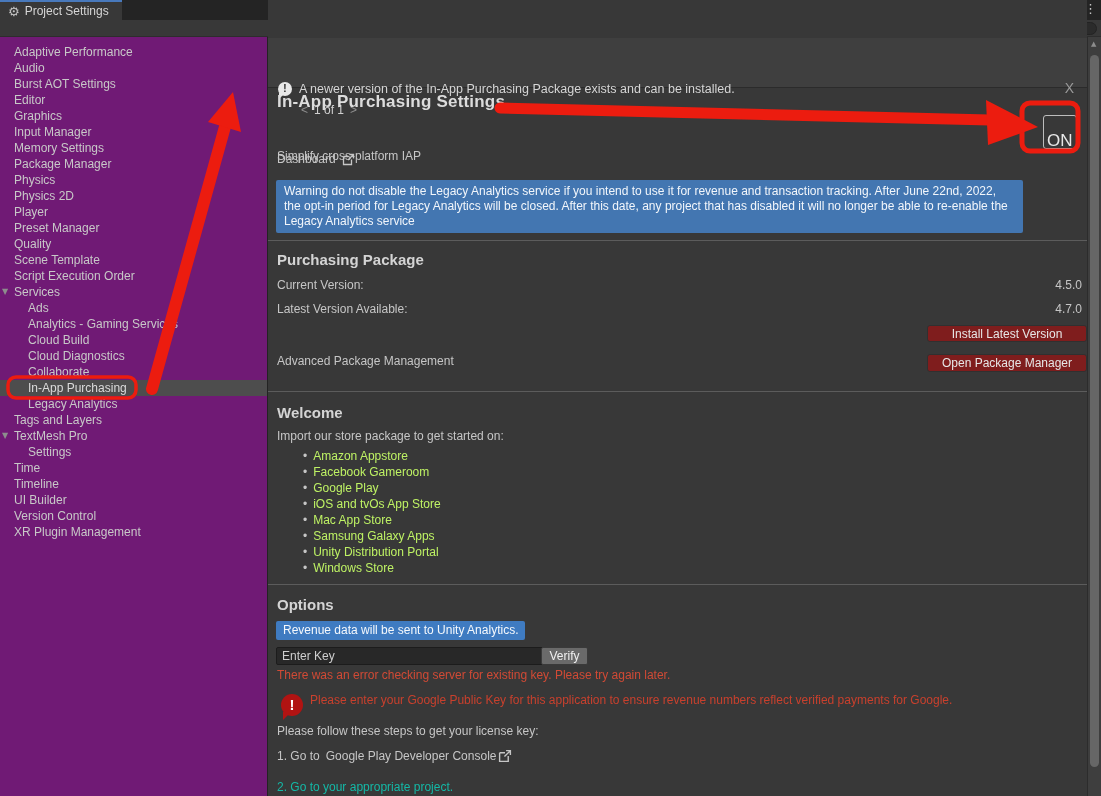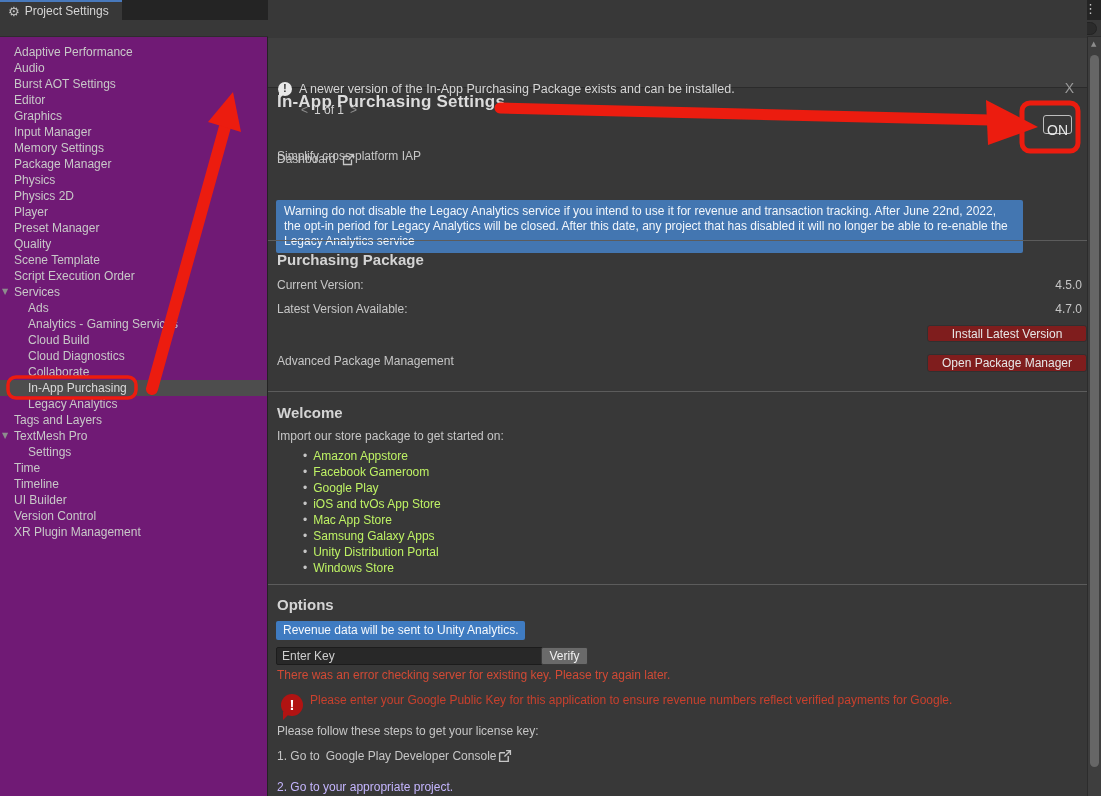--- a/index.html
+++ b/index.html
@@ -42,29 +42,29 @@
     position:absolute; left:10px; top:44px; width:14px; height:14px; background:#e8e8e8;
     border-radius:50%; color:#222; font-weight:bold; font-size:10px; text-align:center; line-height:14px;
   }
   .notif-icon::after { content:""; position:absolute; left:1px; bottom:-3px; border:3px solid transparent; border-top-color:#e8e8e8; border-left-color:#e8e8e8; }
   .banner-msg { position:absolute; left:31px; top:44px; color:#d6d6d6; font-size:12.5px; }
   .pager { position:absolute; left:33px; top:65px; color:#cfcfcf; display:flex; gap:6px; }
   .pager .pg-arrow { color:#8f8f8f; cursor:pointer; }
   .banner-close { position:absolute; right:13px; top:42px; color:#9a9a9a; font-size:14px; cursor:pointer; }
   .page-title { position:absolute; left:9px; top:92px; font-size:17px; font-weight:600; color:#dcdcdc; letter-spacing:.2px; }
   .on-btn {
-    position:absolute; left:775px; top:115px; min-width:26px; height:19px; padding:6px 3px;
+    position:absolute; left:775px; top:115px; min-width:26px; height:19px; padding:16px 3px;
     background:transparent; border:1px solid #bdbdbd; border-radius:3px;
-    color:#e8e8e8; font-size:14px; font-family:inherit; cursor:pointer; line-height:17px; text-align:center;
+    color:#e8e8e8; font-size:17px; font-family:inherit; cursor:pointer; line-height:17px; text-align:center;
   }
   .subtitle { position:absolute; left:9px; top:129px; color:#c6c6c6;margin-top:20px; }
   .dash-row { position:absolute; left:9px; top:152px; display:flex; align-items:center; gap:6px; color:#c6c6c6; cursor:pointer; }
   .warnbox {
     position:absolute; left:8px; top:180px; width:747px; background:#4376b1; border-radius:2px;
-    color:#f2f6fb; padding:4px 8px; line-height:15px; font-size:12px;margin-top:20px;
+    color:#f2f6fb; padding:4px 8px; line-height:15px; font-size:12px;
   }
   .divider { position:absolute; left:0; width:819px; height:1px; background:#5c5c5c; }
   .h2 { position:absolute; left:9px; font-size:15px; font-weight:bold; color:#d4d4d4; }
   .kv-row { position:absolute; left:9px; right:5px; display:flex; justify-content:space-between; color:#c6c6c6; }
   .btn {
     position:absolute; left:659px; width:160px; height:17px; background:#7f1d1d;
     border:1px solid #303030; border-radius:3px; color:#e6e6e6; font-size:12px;
     font-family:inherit; cursor:pointer; line-height:14px; text-align:center; padding:0;
   }
   .bullets { position:absolute; left:35px; top:448px; list-style:none; }
@@ -86,21 +86,21 @@
   .err1 { position:absolute; left:9px; top:668px; color:#d14a35; }
   .err-icon {
     position:absolute; left:13px; top:694px; width:22px; height:22px; background:#b11312; border-radius:50%;
     color:#fff; font-weight:bold; font-size:15px; text-align:center; line-height:22px;
   }
   .err-icon::after { content:""; position:absolute; left:2px; bottom:-4px; border:4px solid transparent; border-top-color:#b11312; border-left-color:#b11312; }
   .err2 { position:absolute; left:42px; top:693px; width:755px; color:#c8402d; }
   .steps-intro { position:absolute; left:9px; top:724px; color:#c6c6c6; }
   .step1 { position:absolute; left:9px; top:749px; display:flex; align-items:center; gap:2px; color:#c6c6c6; }
   .step1 .link-name { margin-left:4px; cursor:pointer; }
-  .step2 { position:absolute; left:9px; top:780px; color:#c4b5fd; }
+  .step2 { position:absolute; left:9px; top:780px; color:#14b8a6; }
   
   .scrollbar { position:absolute; right:0; top:37px; width:14px; bottom:0; background:#3e3e3e; border-left:1px solid #2c2c2c; }
   .scroll-up { position:absolute; top:3px; left:3px; font-size:7px; color:#8d8d8d; font-family:"DejaVu Sans",sans-serif; }
   .scroll-thumb { position:absolute; top:18px; left:2px; width:9px; height:712px; background:#666666; border-radius:5px; }
   
   .overlay { position:absolute; inset:0; pointer-events:none; }
   .ext-icon, .search-icon { display:inline-block; }
 </style>
 </head>
 <body>

